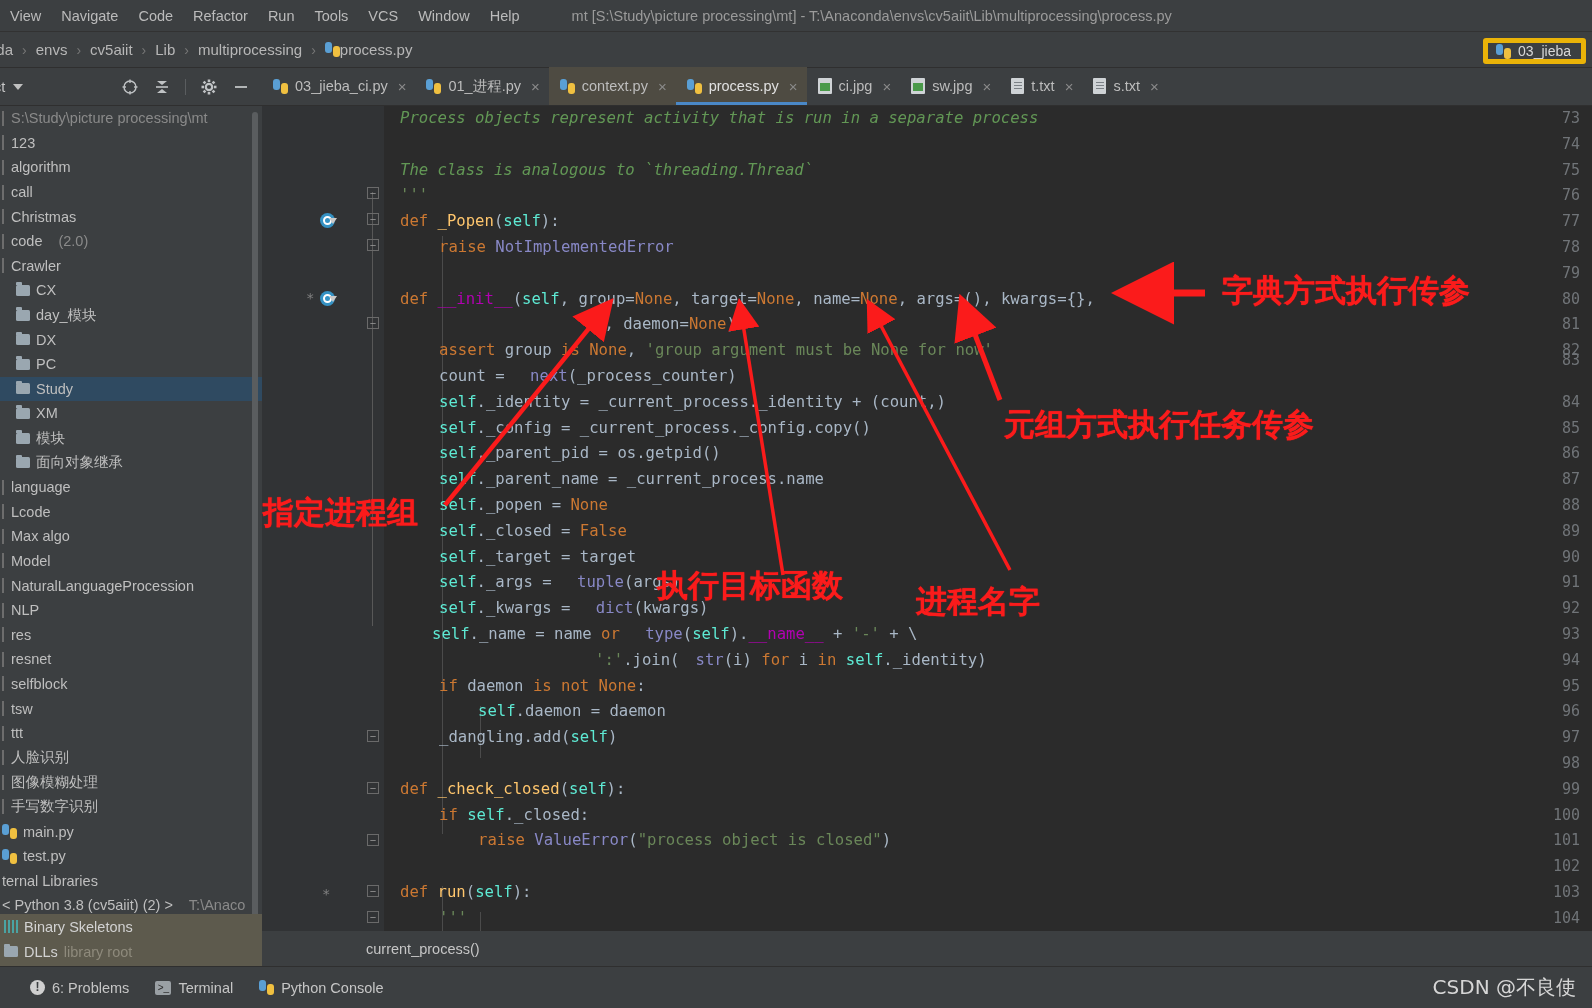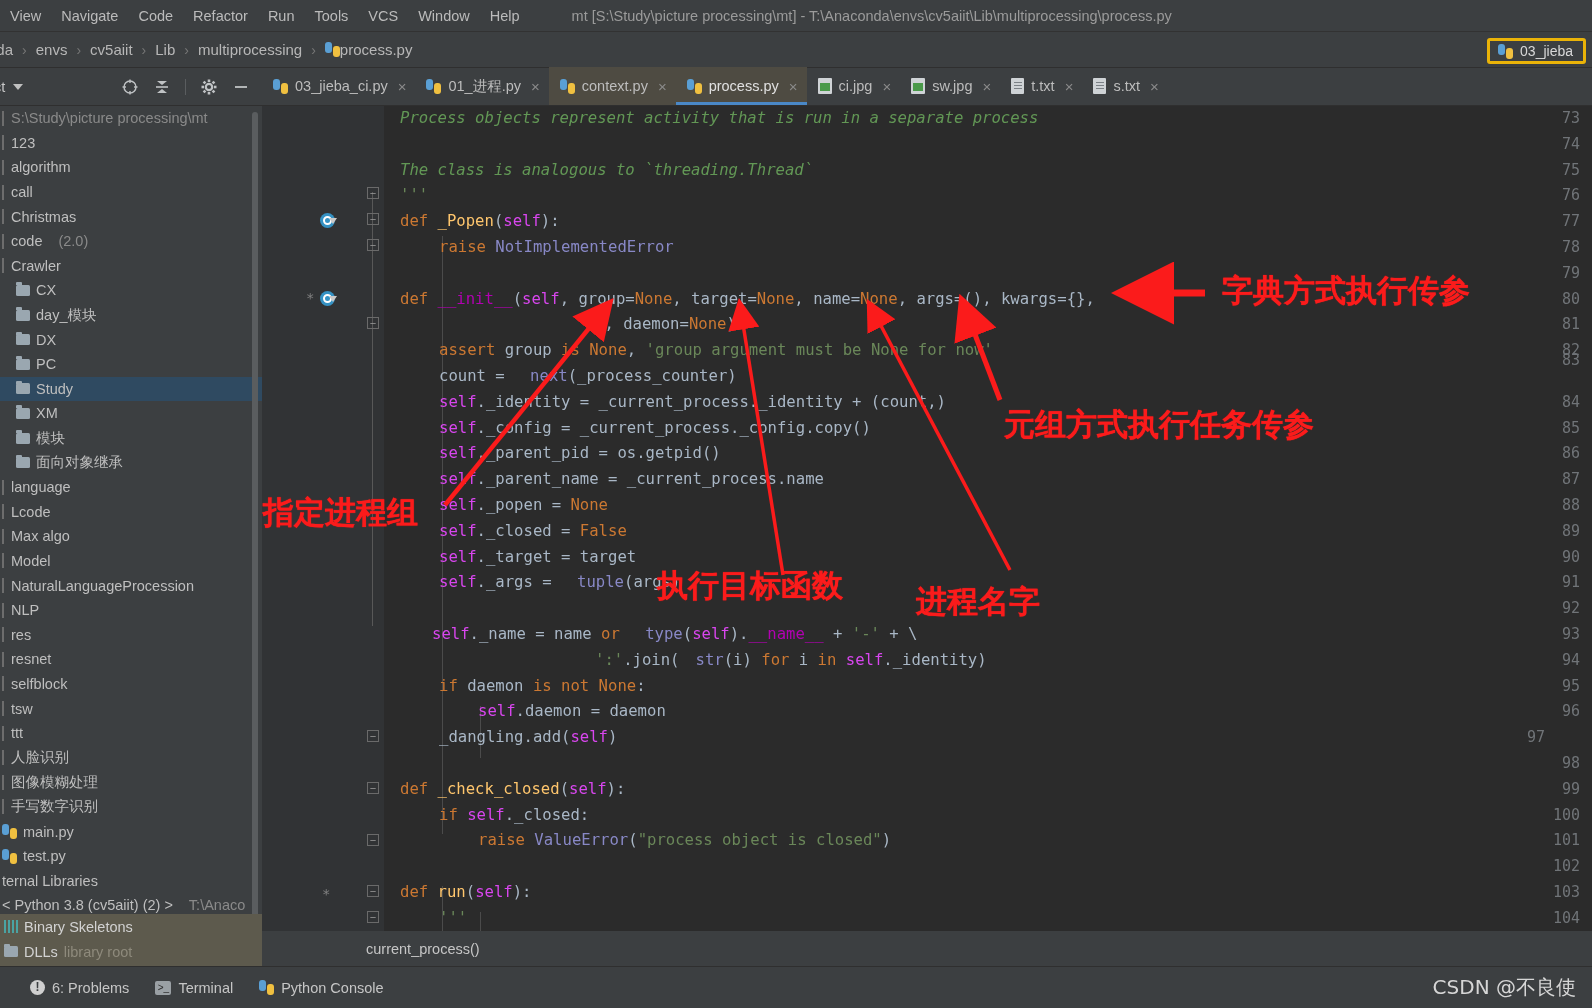--- a/index.html
+++ b/index.html
@@ -30,21 +30,21 @@
     position:absolute; left:0; top:32px; width:1592px; height:36px;
     background:#3c3f41; display:flex; align-items:center;
     border-bottom:1px solid #2f2f2f; padding-left:0px;
   }
   .crumb{ color:#b7b7b7; font-size:15px; white-space:nowrap; }
   .crumb-sep{ color:#777; font-size:14px; margin:0 9px; }
   .crumb-strip{ display:flex; align-items:center; margin-left:-12px;}
   .right-tabchip{
     position:absolute; right:6px; top:38px;
     height:26px; padding:0 10px 0 8px; display:flex; align-items:center; gap:7px;
-    border:3px solid #eab308; border-radius:3px; background:#3c3f41;
+    border:5px solid #eab308; border-radius:3px; background:#3c3f41;
     color:#d8d8d8; font-size:14px; white-space:nowrap; overflow:hidden;
   }
 
   
   .pyicon{ width:15px; height:15px; position:relative; display:inline-block; flex:none;}
   .pyicon::before,.pyicon::after{ content:""; position:absolute; width:7px; height:11px; border-radius:3px;}
   .pyicon::before{ background:#5a9fd4; left:0; top:0; }
   .pyicon::after{ background:#f0c040; right:0; bottom:0; }
   .imgicon{ width:14px; height:16px; background:#cfd3d6; border-radius:1px; position:relative; flex:none;}
   .imgicon::after{ content:""; position:absolute; left:2px; top:5px; width:10px; height:8px; background:#4a9a4a;}
@@ -134,21 +134,21 @@
     height:25.8px; line-height:25.8px;
   }
   .codeline{
     position:absolute; left:0; height:25.8px; line-height:25.8px;
     font-family:"DejaVu Sans Mono", monospace; font-size:15.6px;
     white-space:pre; color:#a9b7c6;
   }
   
   .kw{ color:#cc7832; }
   .fn{ color:#ffc66d; }
-  .self{ color:#d946ef; }
+  .self{ color:#5eead4; }
   .str{ color:#6a8759; }
   .cmt{ color:#629755; font-style:italic; }
   .err{ color:#8888c6; }
   .dunder{ color:#b200b2; }
   .pn{ color:#a9b7c6; }
   .builtin{ color:#8888c6;margin-left:16px; }
 
   
   .gmark{ position:absolute; color:#808080; font-size:14px; font-family:"DejaVu Sans Mono",monospace;}
   .run-ic{
@@ -523,20 +523,21 @@
         <div class="codeline" style="top: 232.2px; left: 55px;"><span class="kw">assert </span><span class="pn">group </span><span class="kw">is </span><span class="kw">None</span><span class="pn">, </span><span class="str">'group argument must be None for now'</span></div>
         <div class="codeline" style="top: 258px; left: 55px;"><span class="pn">count = </span><span class="builtin">next</span><span class="pn">(_process_counter)</span></div>
         <div class="codeline" style="top: 283.8px; left: 55px;"><span class="self">self</span><span class="pn">._identity = _current_process._identity + (count,)</span></div>
         <div class="codeline" style="top: 309.6px; left: 55px;"><span class="self">self</span><span class="pn">._config = _current_process._config.copy()</span></div>
         <div class="codeline" style="top: 335.4px; left: 55px;"><span class="self">self</span><span class="pn">._parent_pid = os.getpid()</span></div>
         <div class="codeline" style="top: 361.2px; left: 55px;"><span class="self">self</span><span class="pn">._parent_name = _current_process.name</span></div>
         <div class="codeline" style="top: 387px; left: 55px;"><span class="self">self</span><span class="pn">._popen = </span><span class="kw">None</span></div>
         <div class="codeline" style="top: 412.8px; left: 55px;"><span class="self">self</span><span class="pn">._closed = </span><span class="kw">False</span></div>
         <div class="codeline" style="top: 438.6px; left: 55px;"><span class="self">self</span><span class="pn">._target = target</span></div>
         <div class="codeline" style="top: 464.4px; left: 55px;"><span class="self">self</span><span class="pn">._args = </span><span class="builtin">tuple</span><span class="pn">(args)</span></div>
+        <div class="codeline" style="top: 490.2px; left: 55px;"><span class="self">self</span><span class="pn">._kwargs = </span><span class="builtin">dict</span><span class="pn">(kwargs)</span></div>
         <div class="codeline" style="top: 516px; left: 48px;"><span class="self">self</span><span class="pn">._name = name </span><span class="kw">or </span><span class="builtin">type</span><span class="pn">(</span><span class="self">self</span><span class="pn">).</span><span class="dunder">__name__</span><span class="pn"> + </span><span class="str">'-'</span><span class="pn"> + \</span></div>
         <div class="codeline" style="top: 541.8px; left: 211px;"><span class="str">':'</span><span class="pn">.join(</span><span class="builtin">str</span><span class="pn">(i) </span><span class="kw">for </span><span class="pn">i </span><span class="kw">in </span><span class="self">self</span><span class="pn">._identity)</span></div>
         <div class="codeline" style="top: 567.6px; left: 55px;"><span class="kw">if </span><span class="pn">daemon </span><span class="kw">is not </span><span class="kw">None</span><span class="pn">:</span></div>
         <div class="codeline" style="top: 593.4px; left: 94px;"><span class="self">self</span><span class="pn">.daemon = daemon</span></div>
         <div class="codeline" style="top: 619.2px; left: 55px;"><span class="pn">_dangling.add(</span><span class="self">self</span><span class="pn">)</span></div>
         <div class="codeline" style="top: 645px; left: 16px;"></div>
         <div class="codeline" style="top: 670.8px; left: 16px;"><span class="kw">def </span><span class="fn">_check_closed</span><span class="pn">(</span><span class="self">self</span><span class="pn">):</span></div>
         <div class="codeline" style="top: 696.6px; left: 55px;"><span class="kw">if </span><span class="self">self</span><span class="pn">._closed:</span></div>
         <div class="codeline" style="top: 722.4px; left: 94px;"><span class="kw">raise </span><span class="err">ValueError</span><span class="pn">(</span><span class="str">"process object is closed"</span><span class="pn">)</span></div>
         <div class="codeline" style="top: 748.2px; left: 16px;"></div>
@@ -561,21 +562,21 @@
         <div class="ln" style="top: 361.2px;">87</div>
         <div class="ln" style="top: 387px;">88</div>
         <div class="ln" style="top: 412.8px;">89</div>
         <div class="ln" style="top: 438.6px;">90</div>
         <div class="ln" style="top: 464.4px;">91</div>
         <div class="ln" style="top: 490.2px;">92</div>
         <div class="ln" style="top: 516px;">93</div>
         <div class="ln" style="top: 541.8px;">94</div>
         <div class="ln" style="top: 567.6px;">95</div>
         <div class="ln" style="top: 593.4px;">96</div>
-        <div class="ln" style="top: 619.2px; text-align: center;">97</div>
+        <div class="ln" style="top: 619.2px;">97</div>
         <div class="ln" style="top: 645px;">98</div>
         <div class="ln" style="top: 670.8px;">99</div>
         <div class="ln" style="top: 696.6px;">100</div>
         <div class="ln" style="top: 722.4px;">101</div>
         <div class="ln" style="top: 748.2px;">102</div>
         <div class="ln" style="top: 774px;">103</div>
         <div class="ln" style="top: 799.8px;">104</div>
       </div>
   </div>
 

